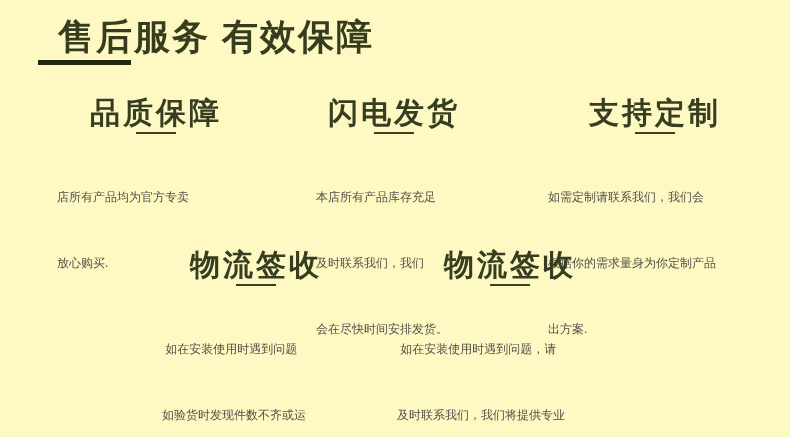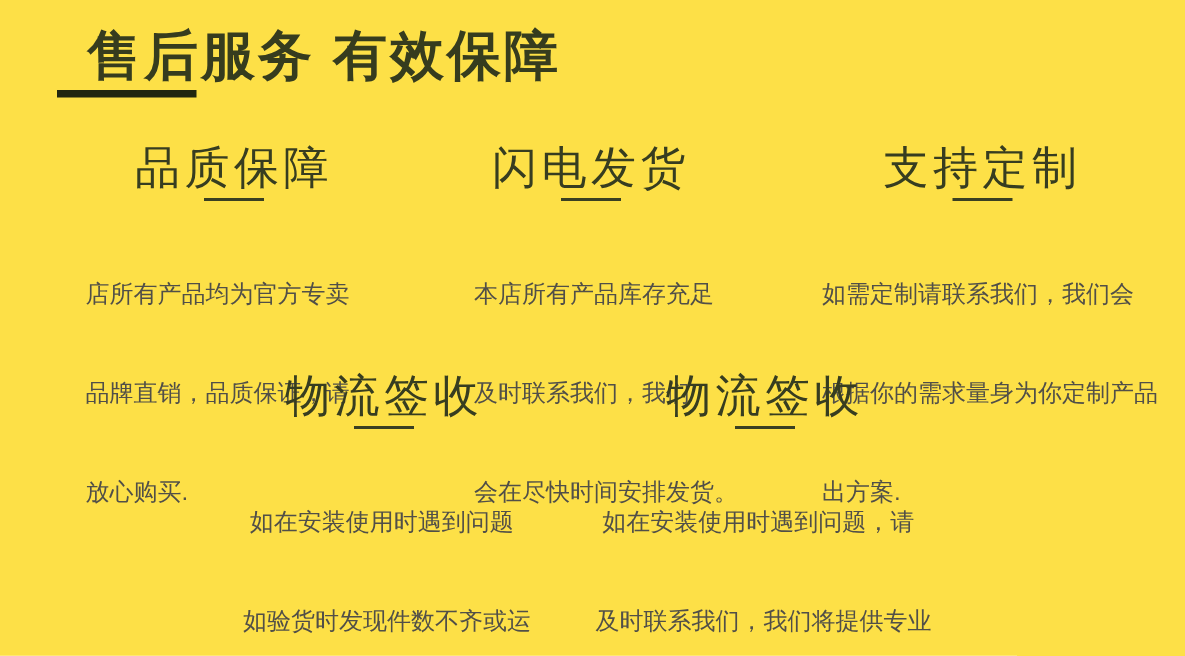--- a/index.html
+++ b/index.html
@@ -2,21 +2,21 @@
 <html><head>
 <meta charset="utf-8">
 <style>
   html, body { margin: 0; padding: 0; }
   body { font-family: "Liberation Sans", "DejaVu Sans", sans-serif; }
 
   .stage {
     position: relative;
     width: 790px;
     height: 437px;
-    background: #fde047;
+    background: #fef9c3;
     overflow: hidden;
   }
 
   .page-title {
     position: absolute;
     left: 58px;
     top: 16px;
     font-size: 36px;
     line-height: 42px;
     font-weight: 700;
@@ -34,37 +34,37 @@
     background: #22270f;
   }
 
   .feature {
     position: absolute;
   }
 
   .feature-heading {
     font-size: 30px;
     line-height: 34px;
-    font-weight: 400;
+    font-weight: 700;
     letter-spacing: 3px;
     color: #373d20;
     text-align: center;
     white-space: nowrap;
   }
 
   .feature-underline {
     width: 40px;
     height: 2px;
     background: #3a4022;
     margin: 2px auto 0 auto;
   }
 
   .feature-body {
     margin-top: 8px;
-    font-size: 16px;
+    font-size: 12px;
     line-height: 22px;
     color: #514f48;
     text-align: left;
     white-space: pre;
   }
 
   
   .f1 { left: 40px;  top: 96px;  width: 232px; }
   .f1 .feature-body { margin-left: 17px; }
   .f2 { left: 288px; top: 96px;  width: 212px; }
@@ -84,21 +84,20 @@
 <div class="stage">
 
   <div class="page-title">售后服务 有效保障</div>
   <div class="title-underline"></div>
 
   <div class="feature f1">
     <div class="feature-heading">品质保障</div>
     <div class="feature-underline"></div>
     <div class="feature-body">
       <div>店所有产品均为官方专卖</div>
-      <div>品牌直销，品质保证，请</div>
       <div>放心购买.</div>
     </div>
   </div>
 
   <div class="feature f2">
     <div class="feature-heading">闪电发货</div>
     <div class="feature-underline"></div>
     <div class="feature-body">
       <div>本店所有产品库存充足</div>
       <div>及时联系我们，我们</div>

